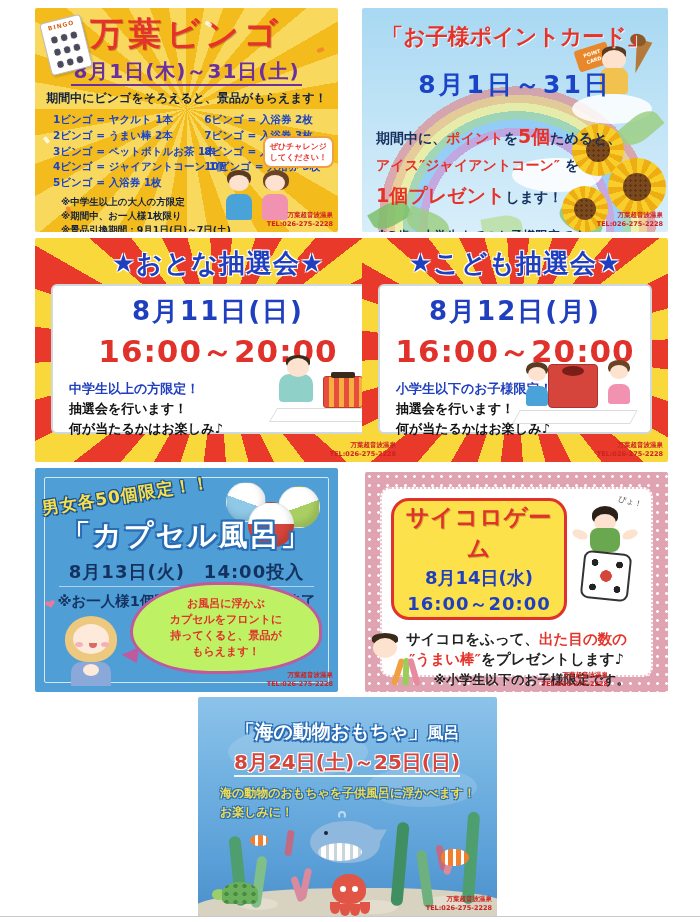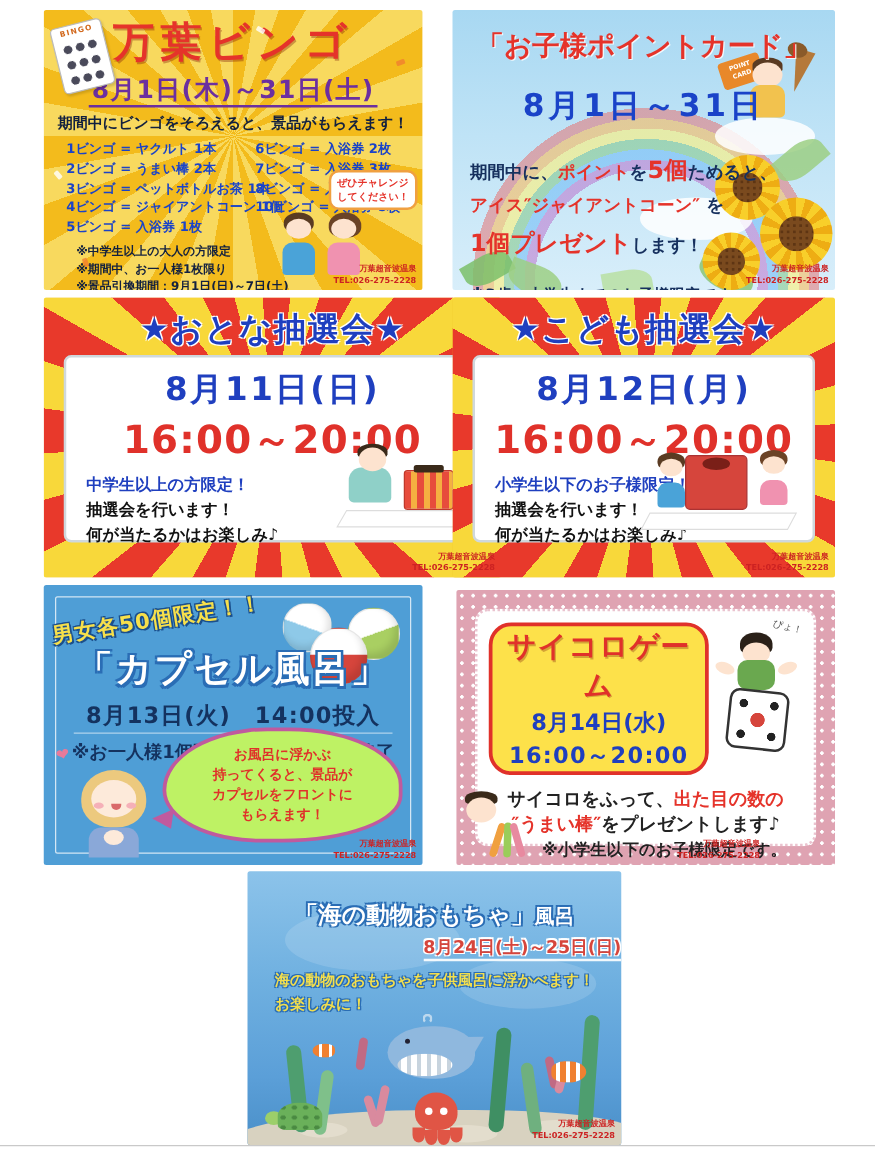--- a/index.html
+++ b/index.html
@@ -162,21 +162,21 @@
   .ub-hair { position:absolute; left:3px; top:1px; width:26px; height:11px; background:#3a2a1a; border-radius:50% 50% 30% 30%; }
   .ub-stick { position:absolute; width:6px; height:28px; border-radius:3px; bottom:2px; }
 
   
   .p-sea { left:198px; top:697px; width:299px; height:219px;
     background:linear-gradient(180deg,#8cc3ea 0%, #6fb0e0 40%, #5b9fd8 75%, #4a8fc8 100%); }
   .sea-glow { position:absolute; background:rgba(255,255,255,.14); border-radius:50%; }
   .sea-title { position:relative; margin-top:22px; text-align:center; font-size:19px; font-weight:bold; color:#fff; z-index:3;
     text-shadow:1.5px 1.5px 0 #2a6db5, -1.5px -1.5px 0 #2a6db5, 1.5px -1.5px 0 #2a6db5, -1.5px 1.5px 0 #2a6db5; }
   .sea-title .suffix { font-size:16px; }
-  .sea-date { position:relative; margin-top:4px; text-align:right; font-size:14px; font-weight:bold; color:#d6453c; z-index:3;
+  .sea-date { position:relative; margin-top:4px; text-align:left; font-size:20px; font-weight:bold; color:#d6453c; z-index:3;
     text-shadow:1px 1px 0 #fff, -1px -1px 0 #fff, 1px -1px 0 #fff, -1px 1px 0 #fff;padding-left:36px; }
   .sea-date span { border-bottom:2px solid rgba(255,255,255,.9); padding-bottom:1px; }
   .sea-body { position:relative; margin:8px 0 0 22px; font-size:12px; font-weight:bold; color:#f2de4e; line-height:1.6; z-index:3;
     text-shadow:1px 1px 0 #2a6db5, -1px -1px 0 #2a6db5, 1px -1px 0 #2a6db5, -1px 1px 0 #2a6db5; }
   .sand { position:absolute; left:-10px; right:-10px; bottom:-6px; height:34px; background:#d8d2c0; border-radius:50% 40% 0 0 / 70% 50% 0 0; }
   .sand-blob { position:absolute; background:#e6e0d0; border-radius:50%; opacity:.8; }
   .weed { position:absolute; border-radius:8px; }
   .coral { position:absolute; width:7px; height:26px; background:#d98a9e; border-radius:4px; }
   .whale { position:absolute; left:112px; top:118px; width:78px; height:50px; }
   .whale-body { position:absolute; left:0; top:6px; width:70px; height:42px; background:#8fb8de; border-radius:50% 45% 45% 50%; }
@@ -375,22 +375,22 @@
       <div class="cw-face"></div>
       <div class="cw-blush" style="left:16px;"></div>
       <div class="cw-blush" style="left:42px;"></div>
       <div class="cw-mouth"></div>
       <div class="cw-body"></div>
       <div class="cw-hands"></div>
     </div>
     <div class="cap-bubble-tail"></div>
     <div class="cap-bubble">
       <div class="cap-bubble-line">お風呂に浮かぶ</div>
+      <div class="cap-bubble-line">カプセルをフロントに</div>
       <div class="cap-bubble-line">持ってくると、景品が</div>
-      <div class="cap-bubble-line">カプセルをフロントに</div>
       <div class="cap-bubble-line">もらえます！</div>
     </div>
     <div class="credit">
       <div>万葉超音波温泉</div>
       <div>TEL:026-275-2228</div>
     </div>
   </div>
 
   <div class="poster p-dice">
     <div class="dice-inner"></div>

